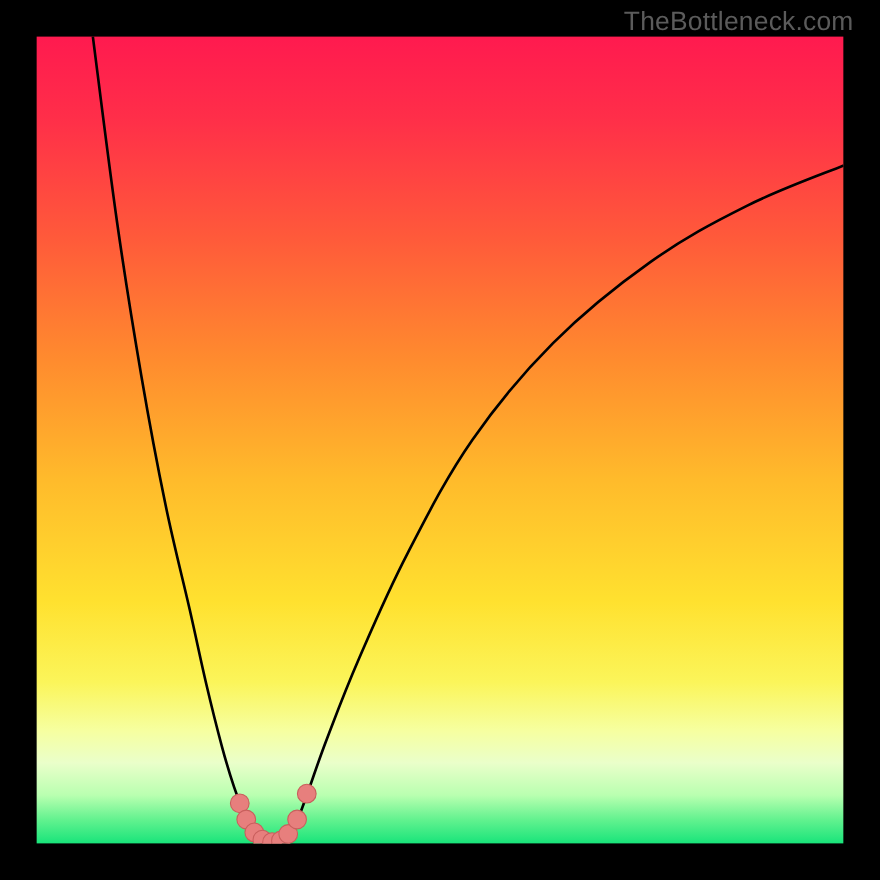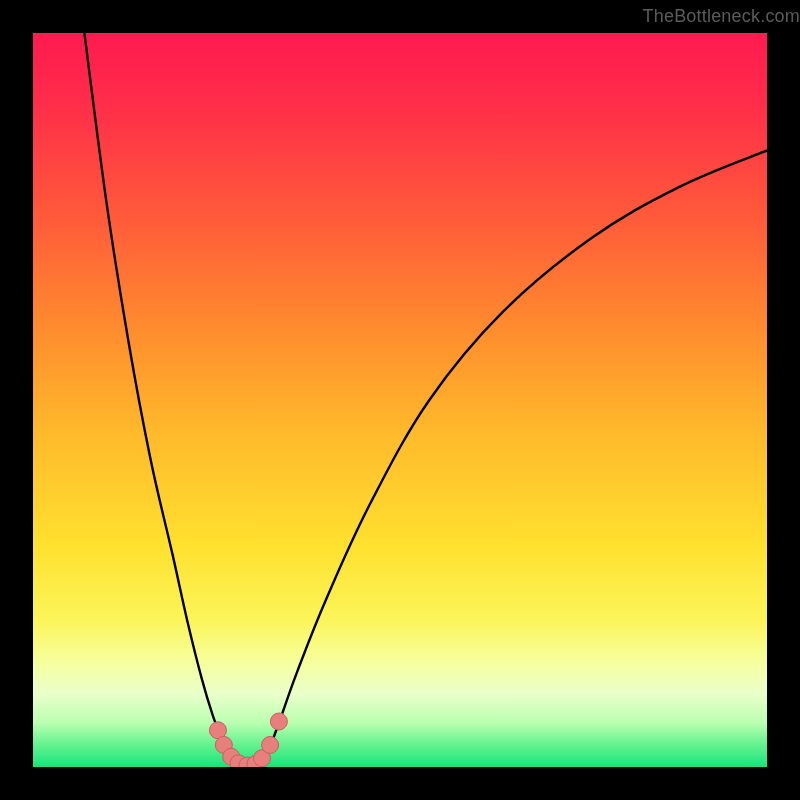--- a/index.html
+++ b/index.html
@@ -26,23 +26,23 @@
     height: 734px;
     overflow: hidden;
   }
   .gradient-bg {
     position: absolute;
     inset: 0;
   }
   .watermark {
     position: absolute;
     top: 6px;
-    right: 0;
+    right: 24px;
     color: #5b5b5b;
-    font-size: 18px;
+    font-size: 24px;
     font-weight: 500;
     letter-spacing: 0.2px;
   }
   svg.curves {
     position: absolute;
     inset: 0;
   }
 </style>
 </head>
 <body>

